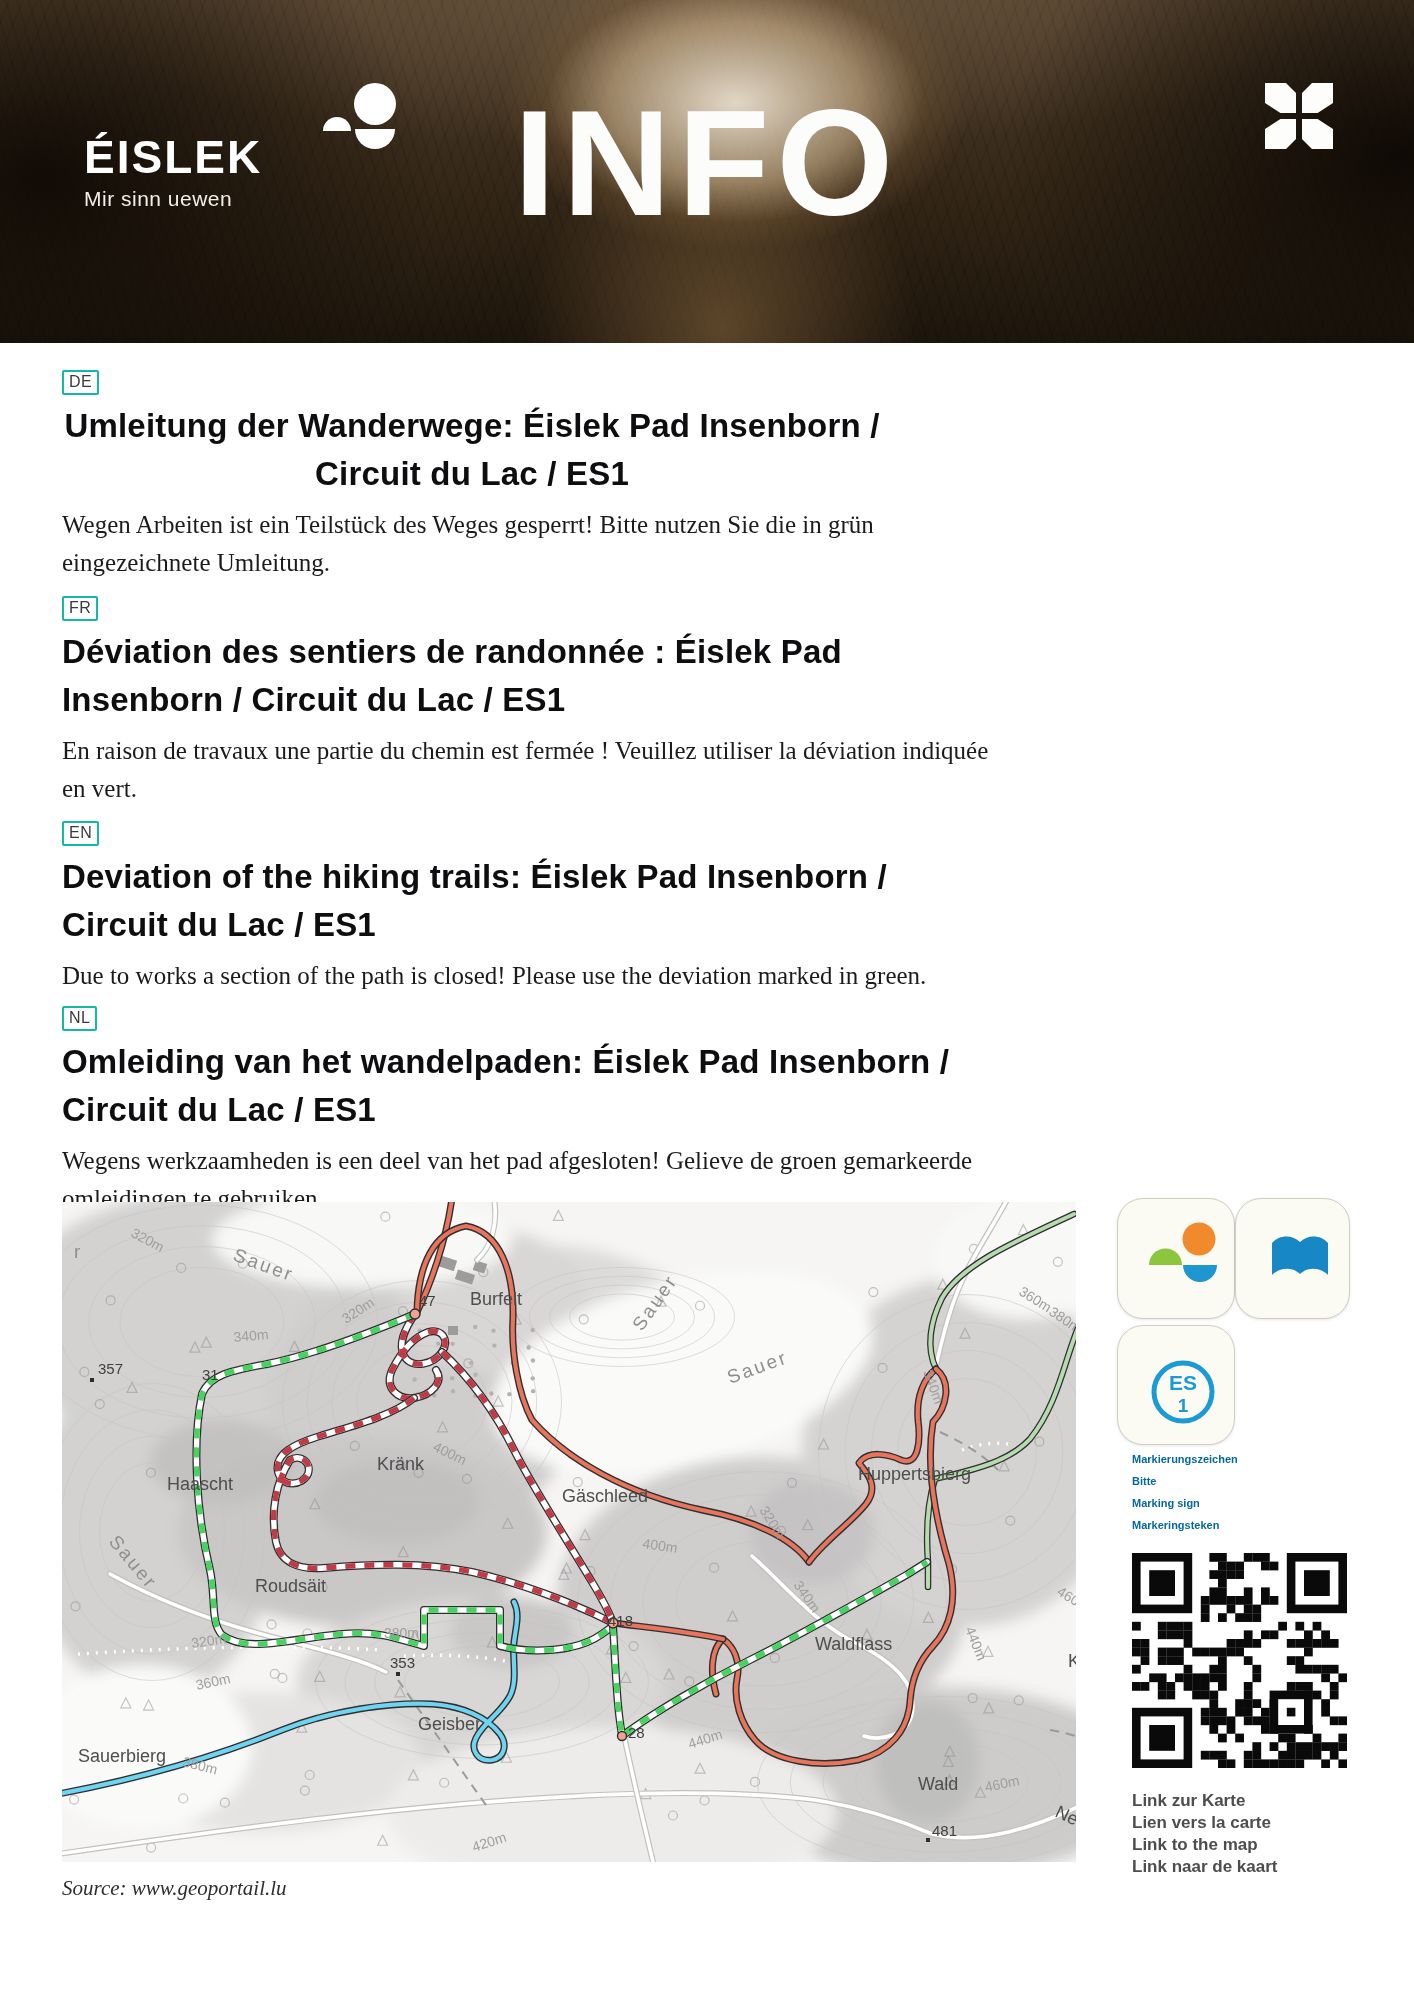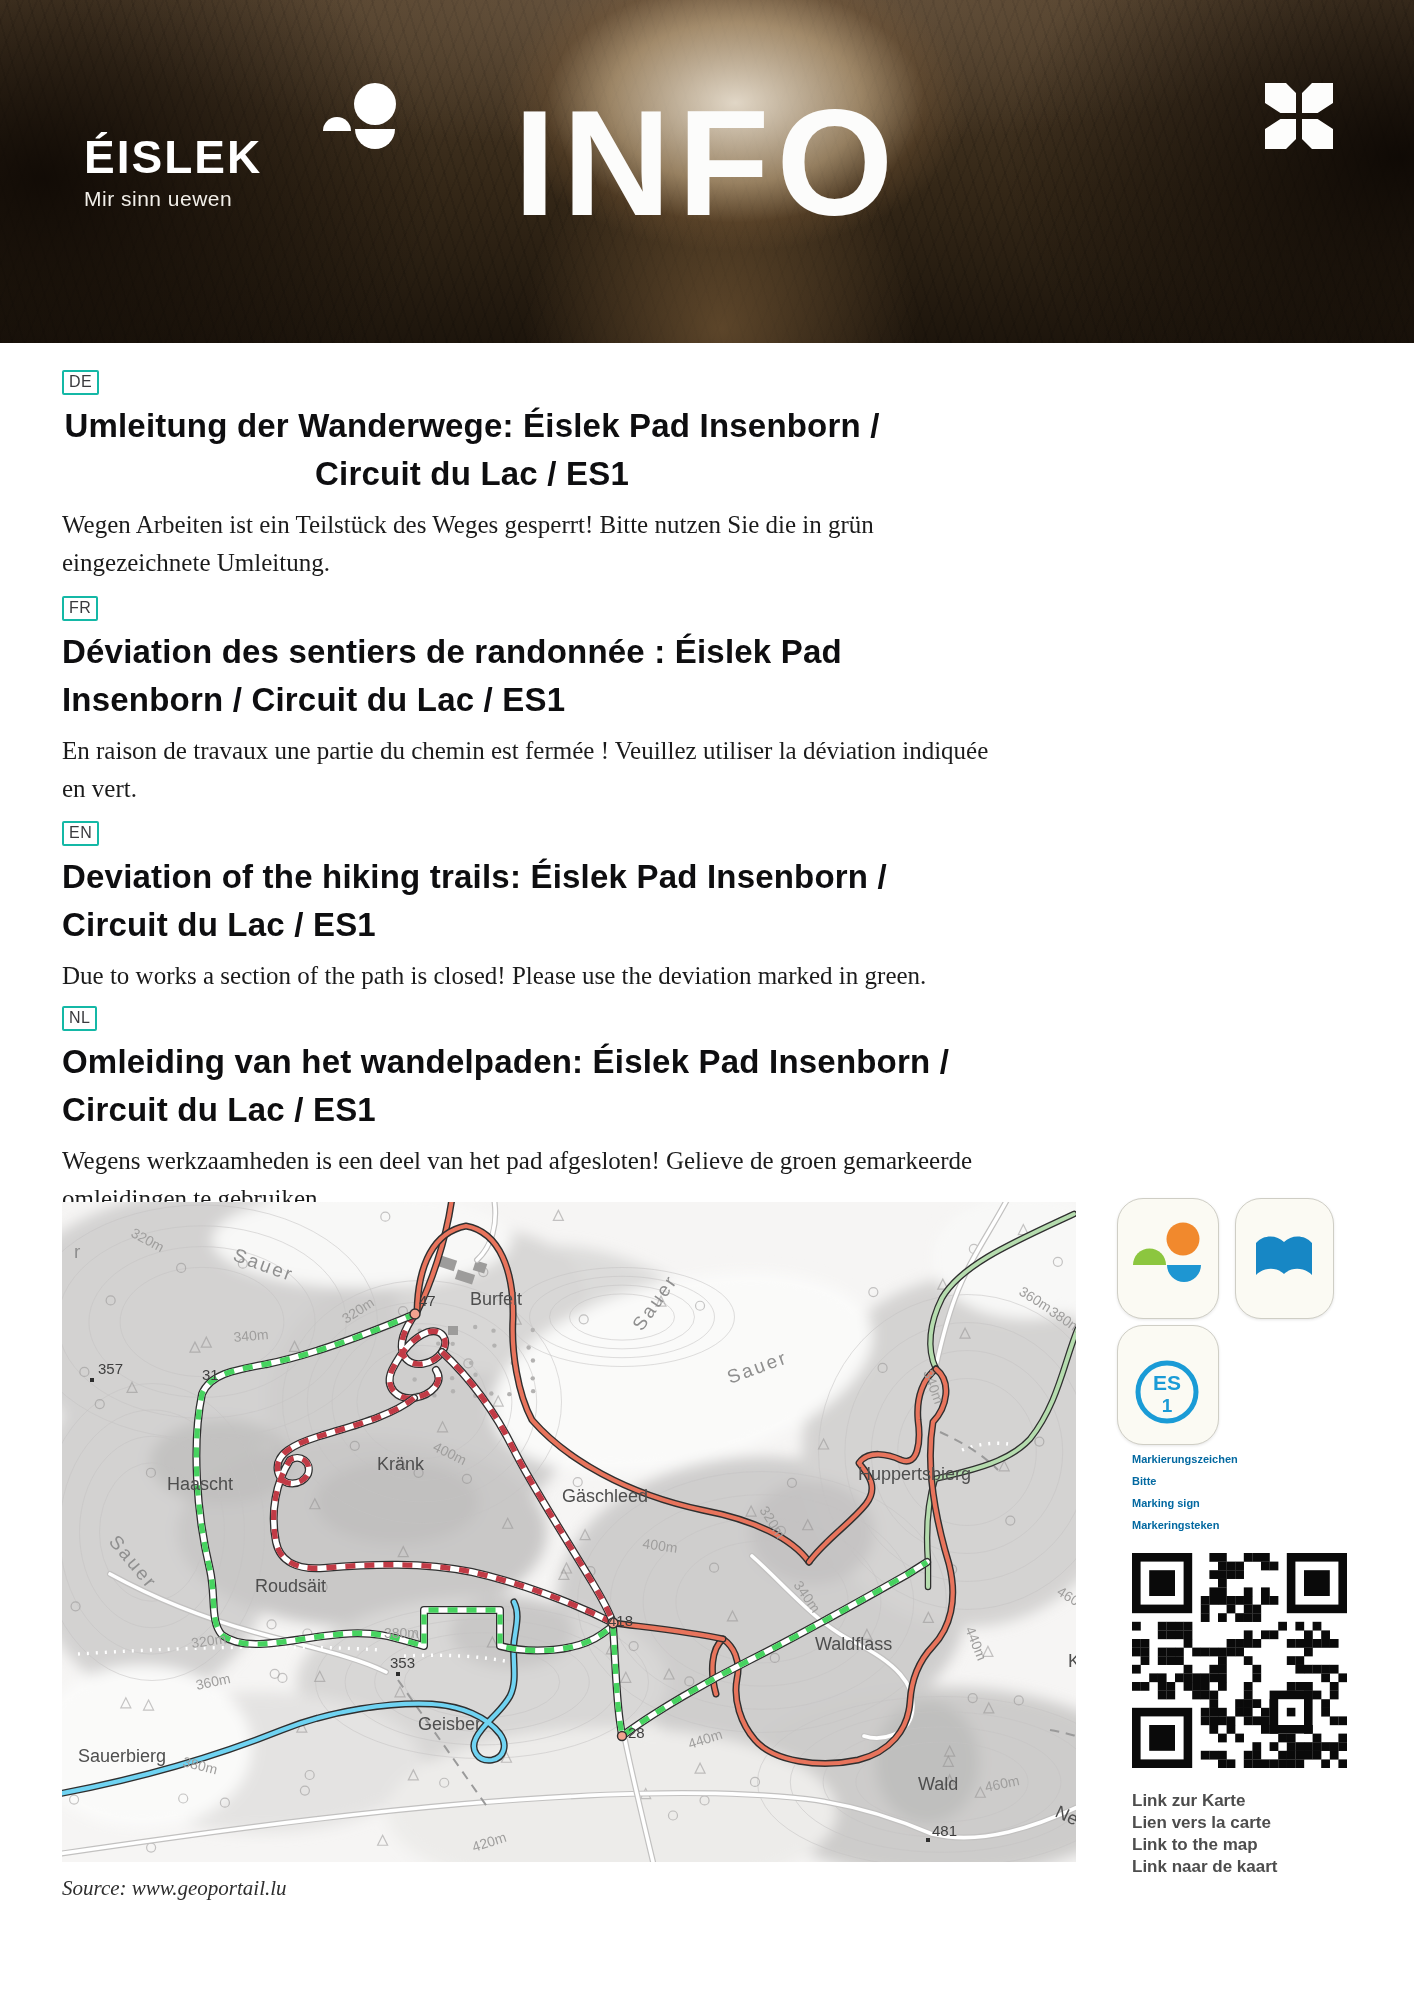--- a/index.html
+++ b/index.html
@@ -43,21 +43,21 @@
   text.lbl-place{font-size:18px;fill:#4e4e4e;}
   text.lbl-river{font-size:19px;fill:#8f8f8f;letter-spacing:2.5px;}
   text.lbl-contour{font-size:14px;fill:#9f9e9d;}
   text.lbl-spot{font-size:15px;fill:#3f3f3f;}
   #source{position:absolute;left:62px;top:1876px;font-family:Liberation Serif, serif;
     font-style:italic;font-size:21px;color:#2e2e2e;}
 
   
   #sidebar{position:absolute;left:1117px;top:1198px;width:240px;}
   .badge-card{position:absolute;background:#fbfaf3;border:1px solid #cfcec5;border-radius:26px;
-    box-shadow:0 1px 3px rgba(0,0,0,.10);}
+    box-shadow:0 1px 3px rgba(0,0,0,.10);padding-left:16px;}
   #badge1{left:0;top:0;width:100px;height:119px;}
   #badge2{left:118px;top:0;width:97px;height:119px;}
   #badge3{left:0;top:127px;width:100px;height:118px;}
   #marking-text{position:absolute;left:15px;top:250px;font-size:11px;font-weight:bold;
     color:#0369a1;line-height:22px;}
   #qr{position:absolute;left:15px;top:355px;width:215px;height:215px;}
   #link-text{position:absolute;left:15px;top:592px;font-size:17px;font-weight:bold;
     color:#4d4d4d;line-height:22px;}
 </style>
 </head>

